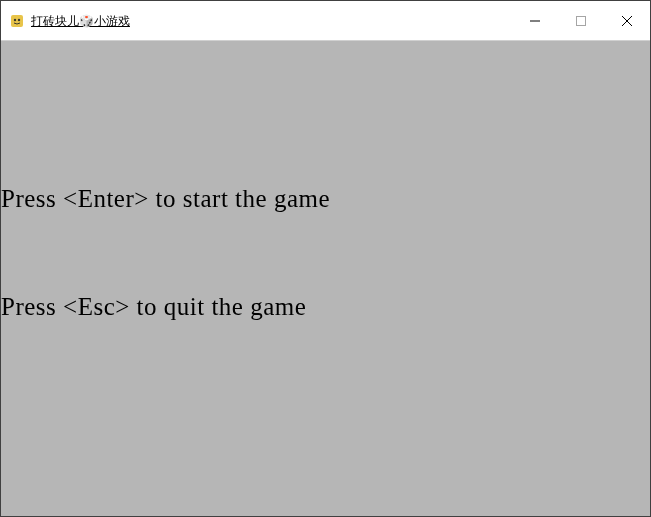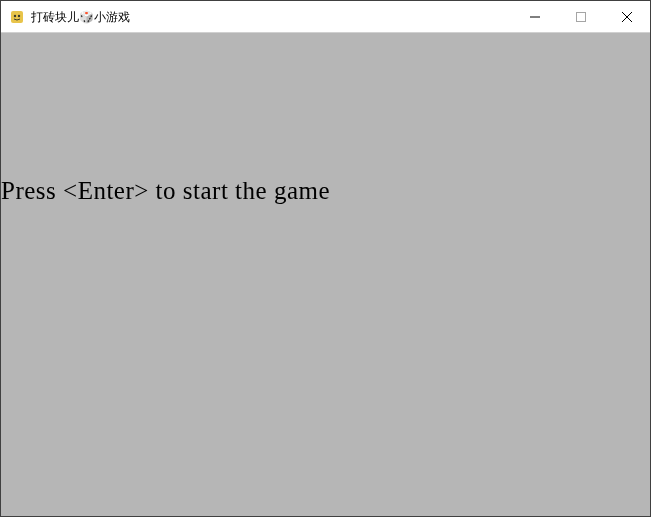--- a/index.html
+++ b/index.html
@@ -9,25 +9,26 @@
     }
     body {
       width: 651px;
       height: 517px;
       font-family: "Segoe UI", "Microsoft YaHei", sans-serif;
       background: #fff;
       overflow: hidden;
       border: 1px solid #404040;
     }
     .titlebar {
-      height: 32px;
+      height: 40px;
       background: #ffffff;
       display: flex;
       align-items: center;
       border-bottom: 1px solid #d0d0d0;
+      text-decoration: underline;
     }
     .titlebar-icon {
       width: 16px;
       height: 16px;
       margin-left: 8px;
       margin-right: 6px;
       display: flex;
       align-items: center;
       justify-content: center;
     }
@@ -105,13 +106,14 @@
       <svg viewBox="0 0 10 10">
         <line x1="0" y1="0" x2="10" y2="10" stroke="#000" stroke-width="1"></line>
         <line x1="10" y1="0" x2="0" y2="10" stroke="#000" stroke-width="1"></line>
       </svg>
     </div>
   </div>
 </div>
 
 <div class="content">
   <div class="msg msg-start">Press &lt;Enter&gt; to start the game</div>
+  <div class="msg msg-quit">Press &lt;Esc&gt; to quit the game</div>
 </div>
 
 </body></html>

